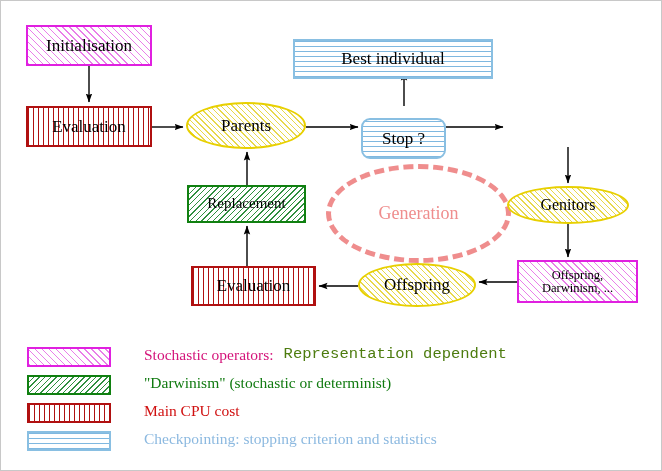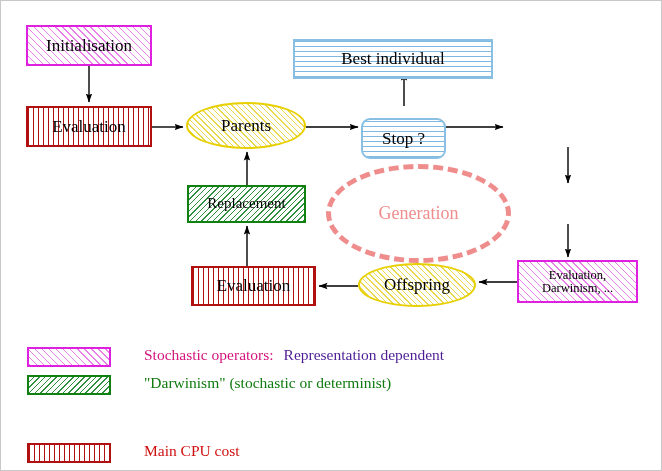--- a/index.html
+++ b/index.html
@@ -45,21 +45,21 @@
     display:flex;align-items:center;justify-content:center;
   }
   .dashed-ellipse .lbl{color:#ef8d8d;}
 
   
   #legend{position:absolute;left:0;top:332px;width:662px;height:130px;z-index:5;}
   .leg-row{position:absolute;left:26px;height:22px;display:flex;align-items:flex-start;}
   .swatch{width:84px;height:20px;box-sizing:border-box;flex:0 0 auto;}
   .leg-text{margin-left:33px;font-size:15.5px;white-space:nowrap;line-height:1;}
   .t-magenta{color:#d4147a;}
-  .t-gold{color:#4c1d95;}
+  .t-gold{color:#4d7c0f;font-family:Liberation Mono, monospace;}
   .t-green{color:#107a10;}
   .t-red{color:#d01010;}
   .t-blue{color:#8cb9e0;}
 </style>
 </head>
 <body>
 
 <div id="page">
 
   <svg id="canvas" viewBox="0 0 662 471">
@@ -116,50 +116,57 @@
 
 
   <div class="node pat-blue" style="left:292px;top:38px;width:200px;height:40px;">
     <span class="lbl" style="font-size:17px;">Best individual</span>
   </div>
 
   <div class="node pat-green" style="left:186px;top:184px;width:119px;height:38px;">
     <span class="lbl" style="font-size:15px;">Replacement</span>
   </div>
 
+  <div class="node pat-yellow ellipse" style="left:506px;top:185px;width:122px;height:38px;">
+    <span class="lbl" style="font-size:16px;">Genitors</span>
+  </div>
 
   <div class="node pat-red" style="left:190px;top:265px;width:125px;height:40px;">
     <span class="lbl" style="font-size:17px;">Evaluation</span>
   </div>
 
   <div class="node pat-yellow ellipse" style="left:357px;top:262px;width:118px;height:44px;">
     <span class="lbl" style="font-size:17px;">Offspring</span>
   </div>
 
   <div class="node pat-magenta" style="left:516px;top:259px;width:121px;height:43px;">
     <span class="lbl" style="font-size:12.5px;">
-      <span>Evaluation,</span><br>
+      <span>Offspring,</span><br>
       <span>Darwinism, ...</span>
     </span>
   </div>
 
   <div id="legend">
 
     <div class="leg-row" style="top:14px;">
       <span class="swatch pat-magenta"></span>
       <span class="leg-text t-magenta">Stochastic operators:</span>
       <span class="leg-text t-gold" style="margin-left:10px;">Representation dependent</span>
     </div>
 
     <div class="leg-row" style="top:42px;">
       <span class="swatch pat-green"></span>
       <span class="leg-text t-green">"Darwinism" (stochastic or determinist)</span>
     </div>
 
-    <div class="leg-row" style="top:70px;margin-top:40px;">
+    <div class="leg-row" style="top:70px;">
       <span class="swatch pat-red"></span>
       <span class="leg-text t-red">Main CPU cost</span>
     </div>
 
+    <div class="leg-row" style="top:98px;">
+      <span class="swatch pat-blue"></span>
+      <span class="leg-text t-blue">Checkpointing: stopping criterion and statistics</span>
+    </div>
 
   </div>
 
 </div>
 
 </body></html>

